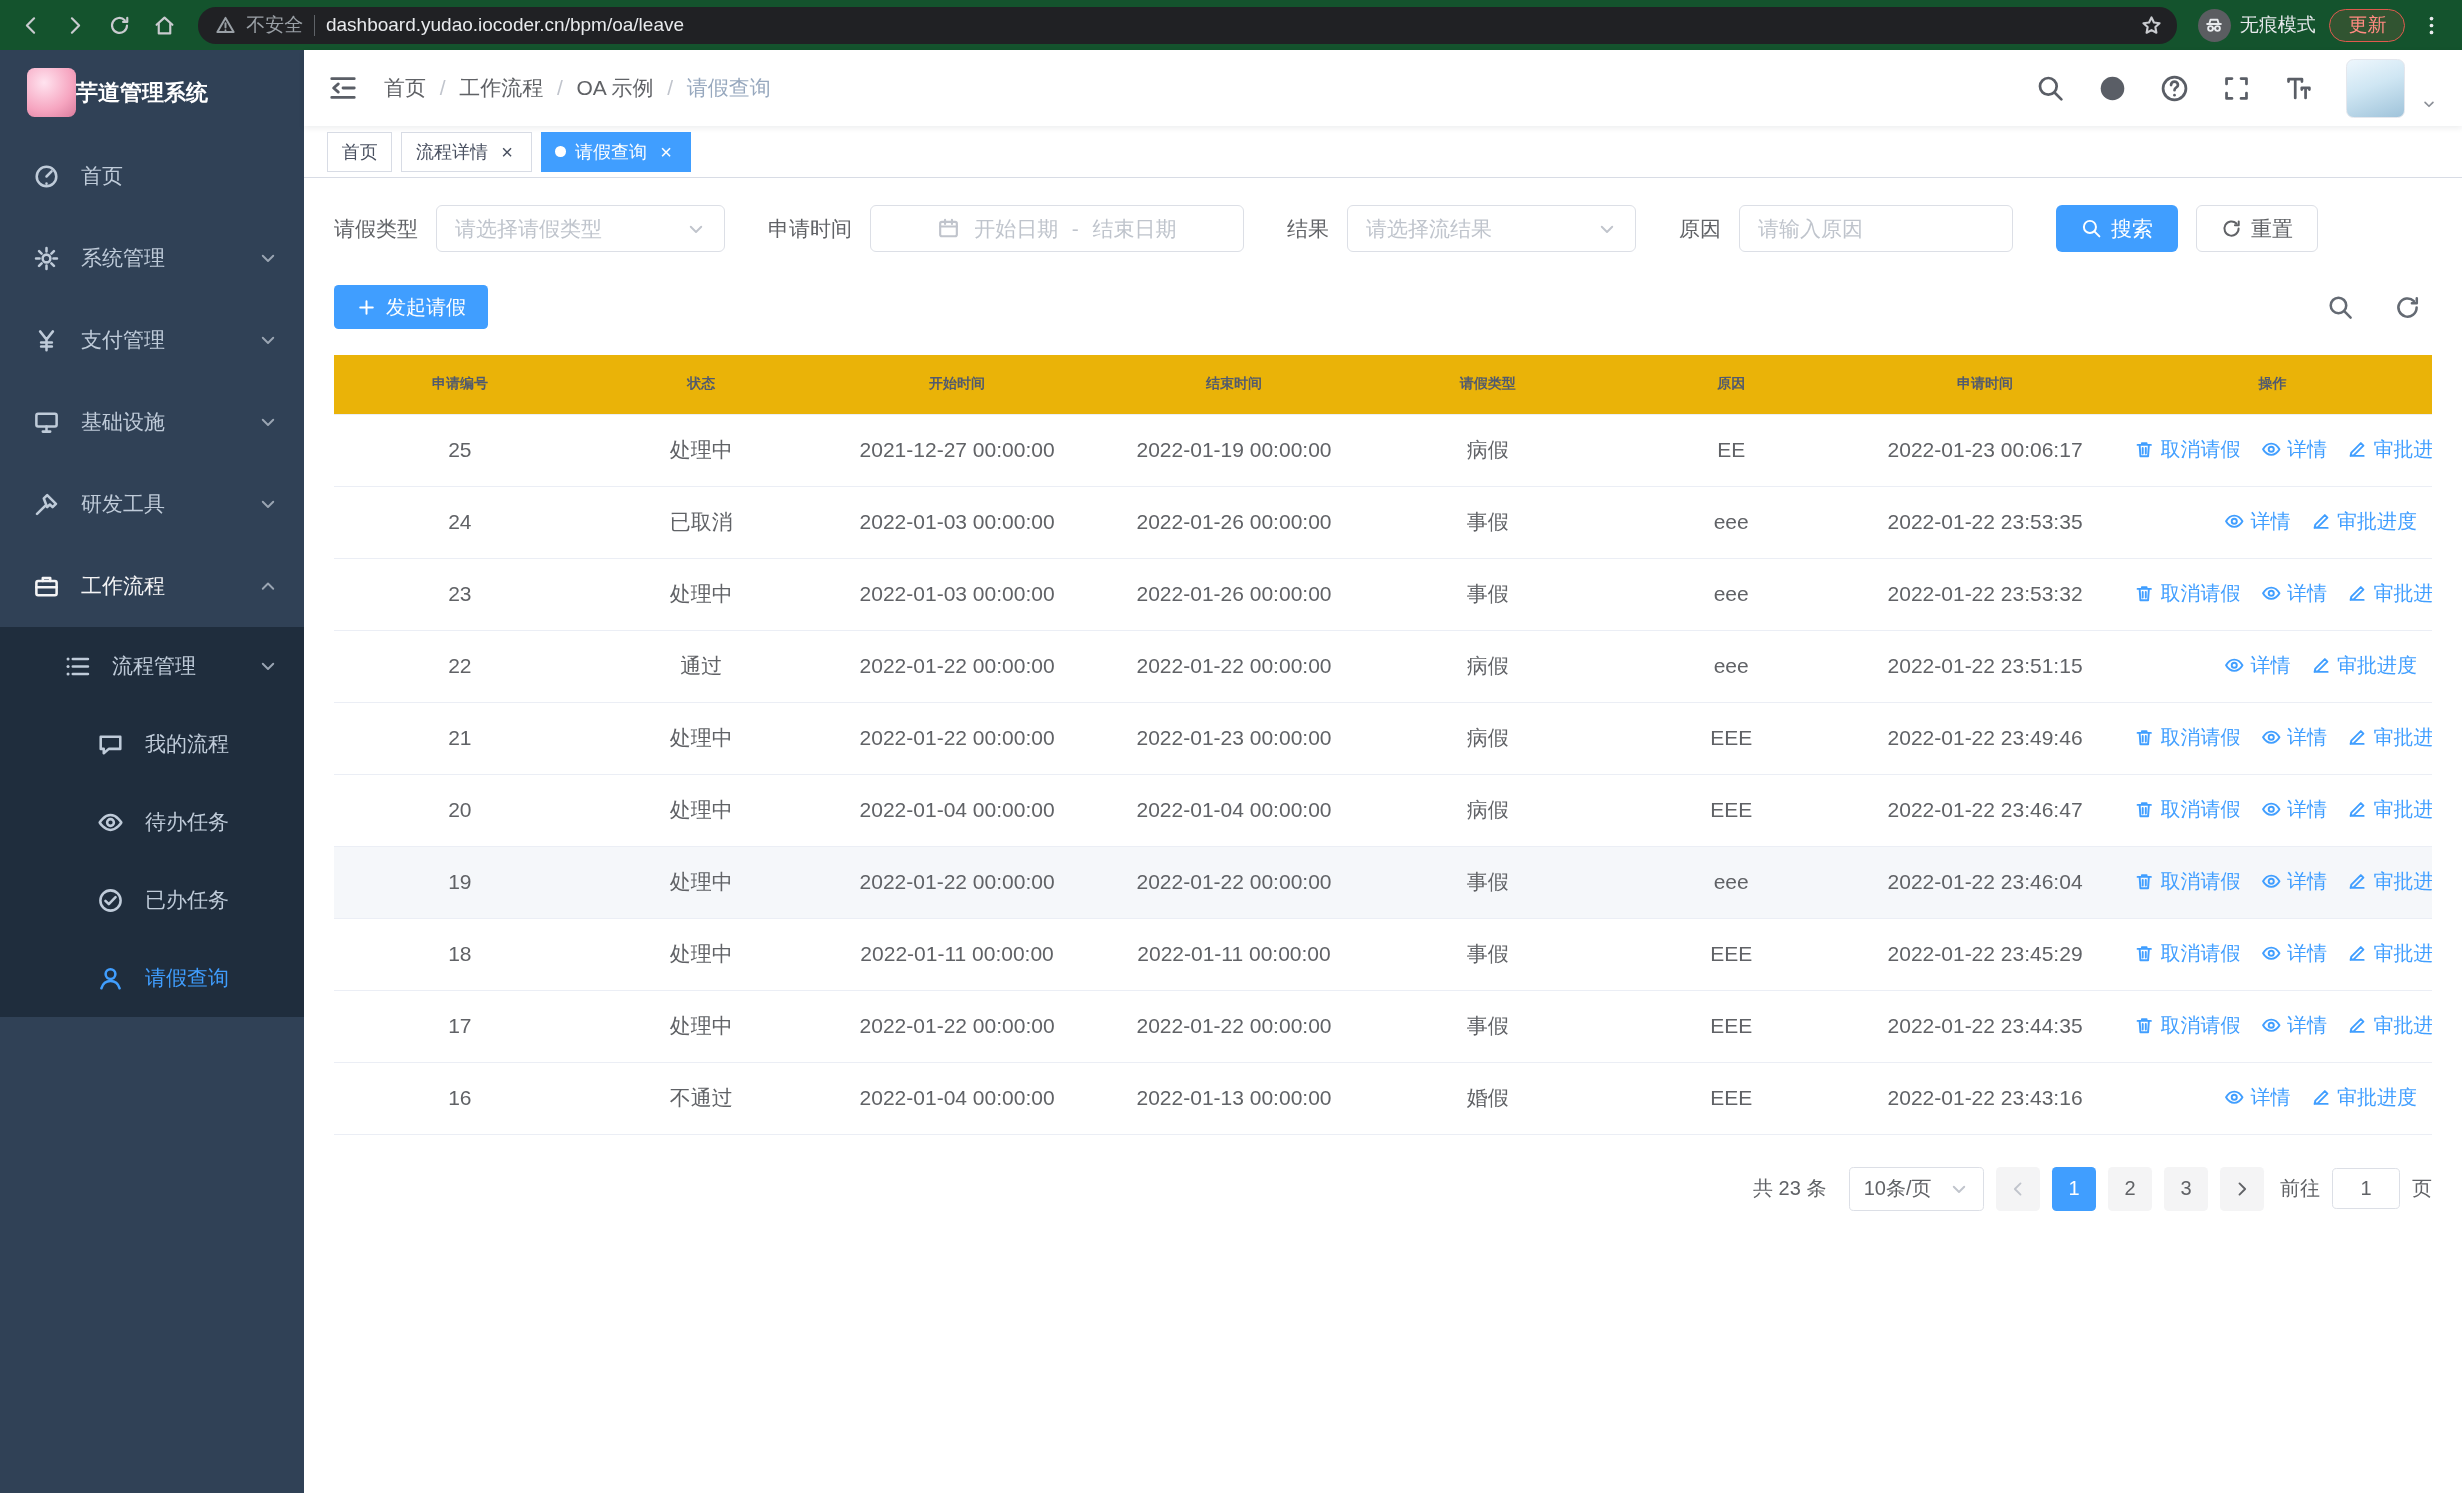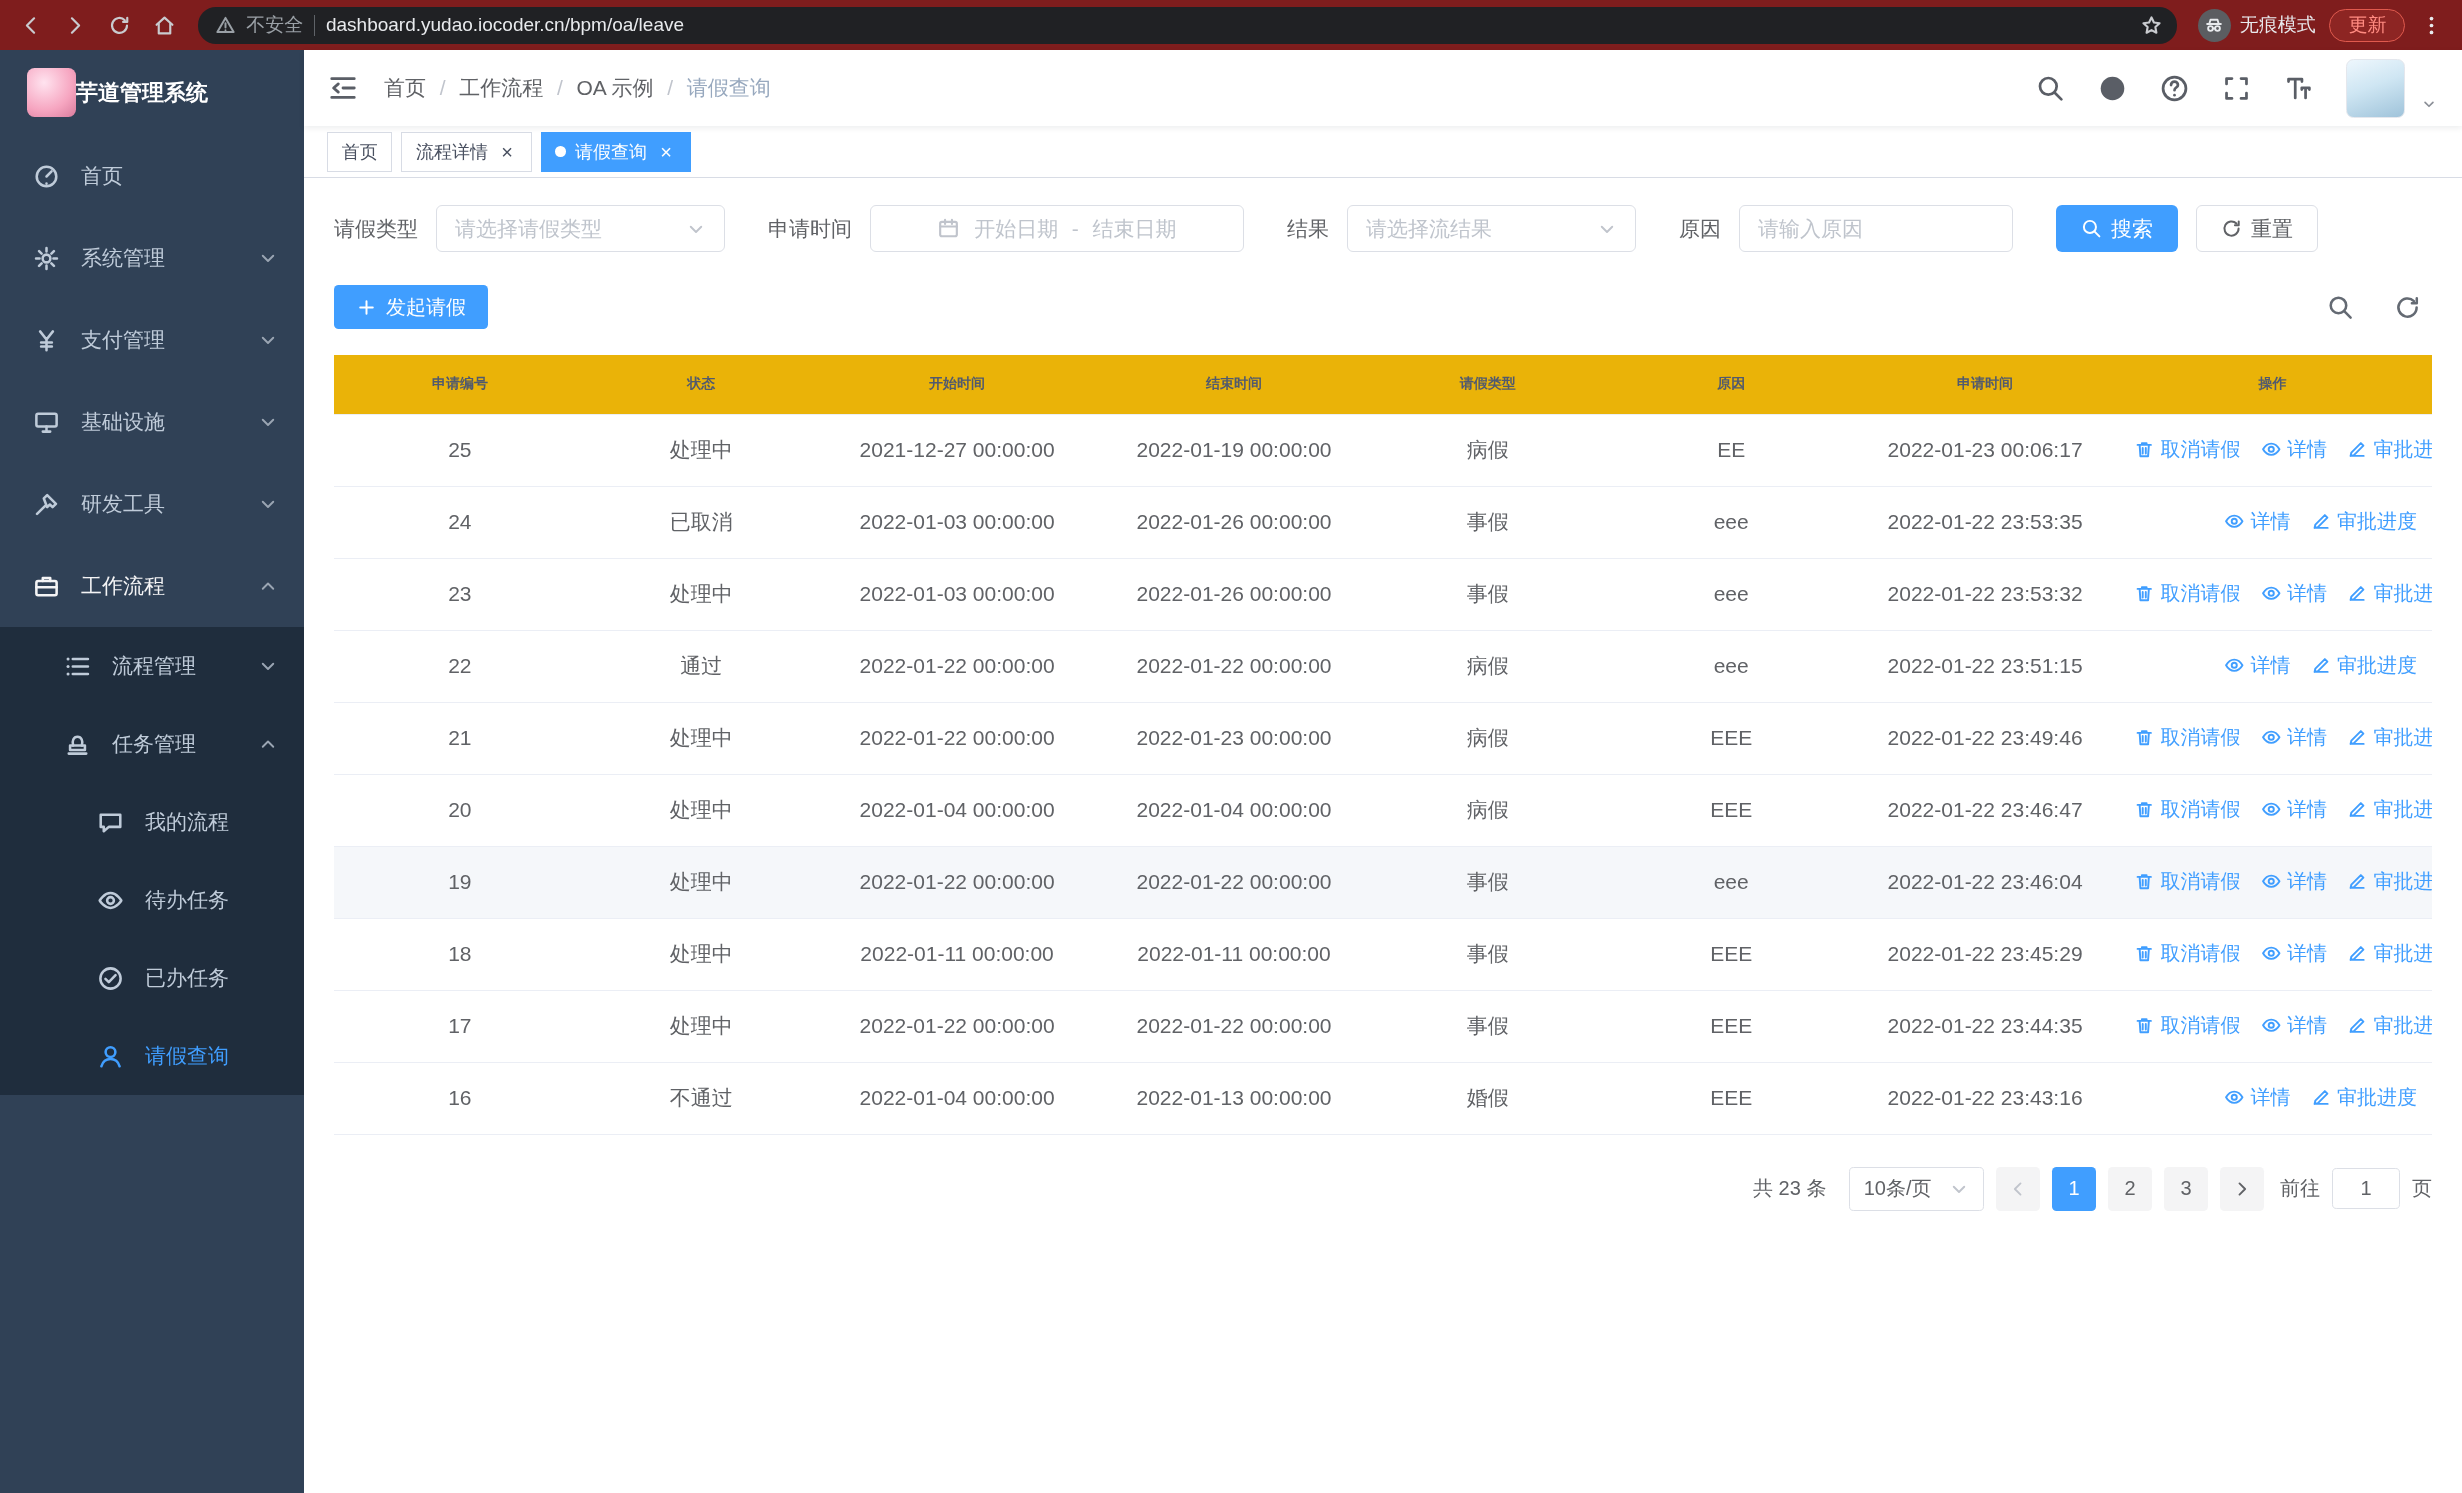--- a/index.html
+++ b/index.html
@@ -3,21 +3,21 @@
 <meta charset="utf-8">
 <style>
   :root{ --primary:#409eff; --sidebar:#304156; --sub:#1f2d3d; }
   *{box-sizing:border-box;}
   html,body{margin:0;padding:0;overflow:hidden;}
   body{width:2462px;height:1494px;background:#fff;font-family:"Liberation Sans","DejaVu Sans",sans-serif;}
   .ic,.ic svg{display:block;}
   .ic svg{width:100%;height:100%;}
 
   
-  .browser{height:50px;background:#7f1d1d;display:flex;align-items:center;padding:0 12px;gap:7.6px;}
+  .browser{height:50px;background:#14532d;display:flex;align-items:center;padding:0 12px;gap:7.6px;}
   .bnav{width:37px;height:37px;border-radius:50%;display:flex;align-items:center;justify-content:center;color:#c9cbcf;cursor:pointer;}
   .bnav .ic{width:23px;height:23px;}
   .omnibox{flex:1;height:37px;background:#202124;border-radius:18px;display:flex;align-items:center;padding:0 13.7px 0 16.7px;margin:0 7.6px;gap:10.6px;}
   .sec-ic{width:21px;height:21px;color:#9aa0a6;}
   .sec-txt{color:#9aa0a6;font-size:19px;white-space:nowrap;}
   .omni-div{width:1.5px;height:21px;background:#5f6368;}
   .url{color:#e8eaed;font-size:19px;white-space:nowrap;}
   .flex-sp{flex:1;}
   .star-ic{width:23px;height:23px;color:#c9cbcf;cursor:pointer;}
   .incog{display:flex;align-items:center;gap:9px;color:#e8eaed;font-size:19px;padding:0 6px;white-space:nowrap;}
@@ -276,34 +276,20 @@
               <circle cx="2.4" cy="12.4" r=".9" fill="currentColor" stroke="none"></circle>
             </svg>
           </span>
           <span>流程管理</span>
           <span class="chev ic">
             <svg viewBox="0 0 16 16" fill="none" stroke="currentColor" stroke-width="1.5" stroke-linecap="round" stroke-linejoin="round">
               <path d="M3.8 6.2 8 10.4l4.2-4.2"></path>
             </svg>
           </span>
         </div>
-        <div class="mi lv2 expanded">
-          <span class="ic">
-            <svg viewBox="0 0 16 16" fill="none" stroke="currentColor" stroke-width="1.5" stroke-linecap="round" stroke-linejoin="round">
-              <path d="M5.4 8.6C4.6 6 5.6 3.4 8 3.4s3.4 2.6 2.6 5.2"></path>
-              <path d="M3.6 8.6h8.8v2.6H3.6zM2.8 13.4h10.4"></path>
-            </svg>
-          </span>
-          <span>任务管理</span>
-          <span class="chev ic">
-            <svg viewBox="0 0 16 16" fill="none" stroke="currentColor" stroke-width="1.5" stroke-linecap="round" stroke-linejoin="round">
-              <path d="M3.8 10.2 8 6l4.2 4.2"></path>
-            </svg>
-          </span>
-        </div>
         <div class="mi lv3">
           <span class="ic">
             <svg viewBox="0 0 16 16" fill="none" stroke="currentColor" stroke-width="1.5" stroke-linecap="round" stroke-linejoin="round">
               <path d="M2.2 3.4h11.6v7.2H7L4 13.2v-2.6H2.2z"></path>
             </svg>
           </span>
           <span>我的流程</span>
         </div>
         <div class="mi lv3">
           <span class="ic">

